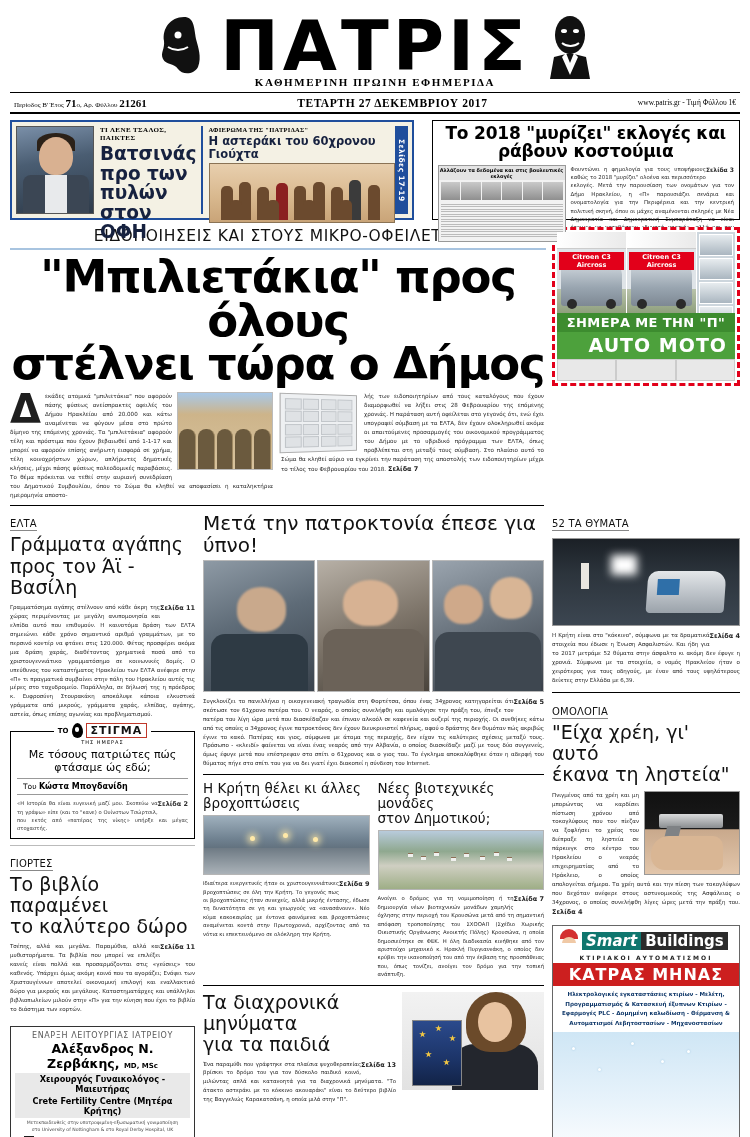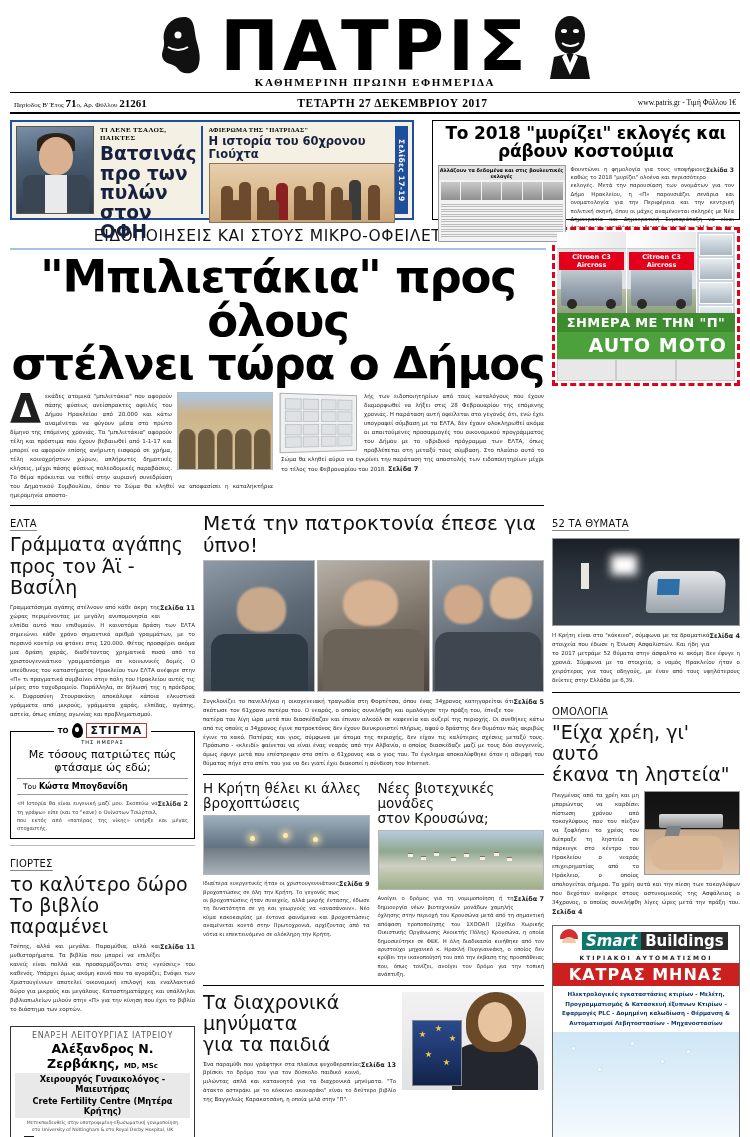--- a/index.html
+++ b/index.html
@@ -285,21 +285,21 @@
         <div class="sb-head">
           <div>Βατσινάς</div>
           <div>προ των</div>
           <div>πυλών</div>
           <div>στον ΟΦΗ</div>
         </div>
       </div>
       <div class="sb-divider"></div>
       <div class="sb-right">
         <div class="sb-r-kicker">ΑΦΙΕΡΩΜΑ ΤΗΣ "ΠΑΤΡΙΔΑΣ"</div>
-        <div class="sb-r-head">Η ιστορία του 60χρονου Γιούχτα</div>
+        <div class="sb-r-head">Η αστεράκι του 60χρονου Γιούχτα</div>
         <div class="team-photo">
           <div class="tp-fig" style="left:6%;height:34px;"></div>
             <div class="tp-fig" style="left:16%;height:38px;"></div>
           <div class="tp-fig" style="left:26%;height:33px;"></div>
             <div class="tp-fig" style="left:36%;height:37px;background:#8b2020;"></div>
           <div class="tp-fig" style="left:46%;height:34px;"></div>
             <div class="tp-fig" style="left:56%;height:38px;"></div>
           <div class="tp-fig" style="left:66%;height:33px;"></div>
             <div class="tp-fig" style="left:76%;height:40px;background:#3b3b3b;"></div>
           <div class="tp-fig" style="left:86%;height:35px;"></div>
@@ -463,22 +463,22 @@
           <span class="pg" style="float:right">Σελίδα 2</span>
           <span>«Η Ιστορία θα είναι ευγενική μαζί μου. Σκοπεύω να τη γράψω» είπε (και το "κανε) ο Ουίνστων Τσώρτσιλ, που εκτός από «πατέρας της νίκης» υπήρξε και μέγας στοχαστής.</span>
         </div>
       </div>
 
       <div class="rule-thin"></div>
 
       <div>
         <div class="sec-kicker">ΓΙΟΡΤΕΣ</div>
         <div class="sec-head big">
+          <div>Το βιβλίο παραμένει</div>
           <div>το καλύτερο δώρο</div>
-          <div>Το βιβλίο παραμένει</div>
         </div>
         <div class="sec-text">
           <span class="pg" style="float:right">Σελίδα 11</span>
           <span>Τσέπης, αλλά και μεγάλα. Παραμύθια, αλλά και μυθιστορήματα. Τα βιβλία που μπορεί να επιλέξει κανείς είναι πολλά και προσαρμόζονται στις «γεύσεις» του καθενός. Υπάρχει όμως ακόμη κοινό που τα αγοράζει; Ενόψει των Χριστουγέννων αποτελεί οικονομική επιλογή και εναλλακτικό δώρο για μικρούς και μεγάλους. Καταστηματάρχες και υπάλληλοι βιβλιοπωλείων μιλούν στην «Π» για την κίνηση που έχει το βιβλίο το διάστημα των εορτών.</span>
         </div>
       </div>
 
       <div class="doctor-ad" style="margin-top:12px">
         <div class="da-l1">ΕΝΑΡΞΗ ΛΕΙΤΟΥΡΓΙΑΣ ΙΑΤΡΕΙΟΥ</div>
         <div class="da-l2"><span>Αλέξανδρος Ν. Ζερβάκης,</span> <small>MD, MSc</small></div>
@@ -537,21 +537,21 @@
             <div class="lamp" style="left:66%;top:36%"></div>
           </div>
           <div class="mini-text">
             <span class="pg" style="float:right">Σελίδα 9</span>
             <span>Ιδιαίτερα ευεργετικές ήταν οι χριστουγεννιάτικες βροχοπτώσεις σε όλη την Κρήτη. Το γεγονός πως οι βροχοπτώσεις ήταν συνεχείς, αλλά μικρής έντασης, έδωσε τη δυνατότητα σε γη και γεωργούς να «ανασάνουν». Νέο κύμα κακοκαιρίας με έντονα φαινόμενα και βροχοπτώσεις αναμένεται κοντά στην Πρωτοχρονιά, αρχίζοντας από τα νότια κι επεκτεινόμενο σε ολόκληρη την Κρήτη.</span>
           </div>
         </div>
         <div>
           <div class="mini-head">
             <div>Νέες βιοτεχνικές μονάδες</div>
-            <div>στον Κρουσώνα;</div>
+            <div>στον Δημοτικού;</div>
           </div>
           <div class="mini-photo vill-photo">
             <div class="hs" style="left:18%;top:38%"></div>
               <div class="hs" style="left:26%;top:42%"></div>
             <div class="hs" style="left:34%;top:36%"></div>
               <div class="hs" style="left:44%;top:44%"></div>
             <div class="hs" style="left:52%;top:38%"></div>
               <div class="hs" style="left:62%;top:42%"></div>
             <div class="hs" style="left:70%;top:36%"></div>
               <div class="hs" style="left:78%;top:44%"></div>

